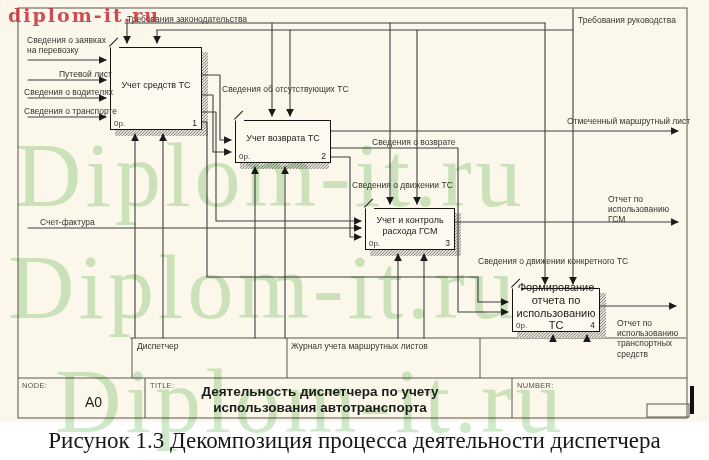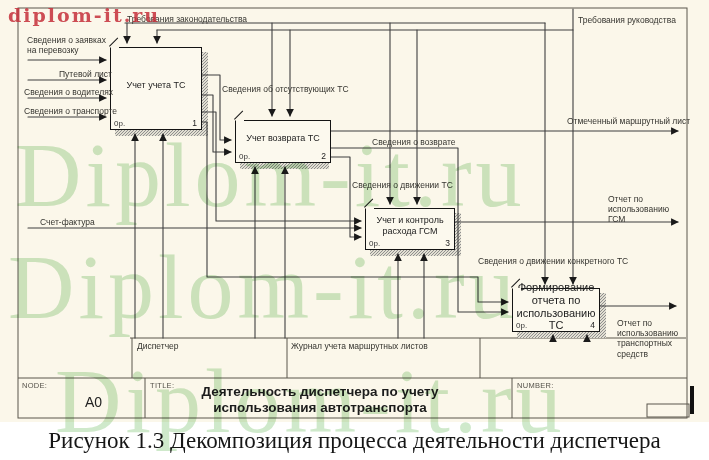--- a/index.html
+++ b/index.html
@@ -114,21 +114,21 @@
       <path d="M285,338 V167" marker-end="url(#ar)"></path>
       <path d="M398,338 V254" marker-end="url(#ar)"></path>
       <path d="M424,338 V254" marker-end="url(#ar)"></path>
       <path d="M553,338 V335" marker-end="url(#ar)"></path>
       <path d="M587,338 V335" marker-end="url(#ar)"></path>
     </g>
   </svg>
 
   <div class="box" style="left:110px;top:47px;width:92px;height:83px;">
     <span class="fold"></span>
-    <span class="t">Учет учета ТС</span>
+    <span class="t">Учет средств ТС</span>
     <span class="cost">0р.</span>
     <span class="num">1</span>
   </div>
   <div class="box" style="left:235px;top:120px;width:96px;height:43px;">
     <span class="fold"></span>
     <span class="t">Учет возврата ТС</span>
     <span class="cost">0р.</span>
     <span class="num">2</span>
   </div>
   <div class="box" style="left:365px;top:208px;width:90px;height:42px;">

